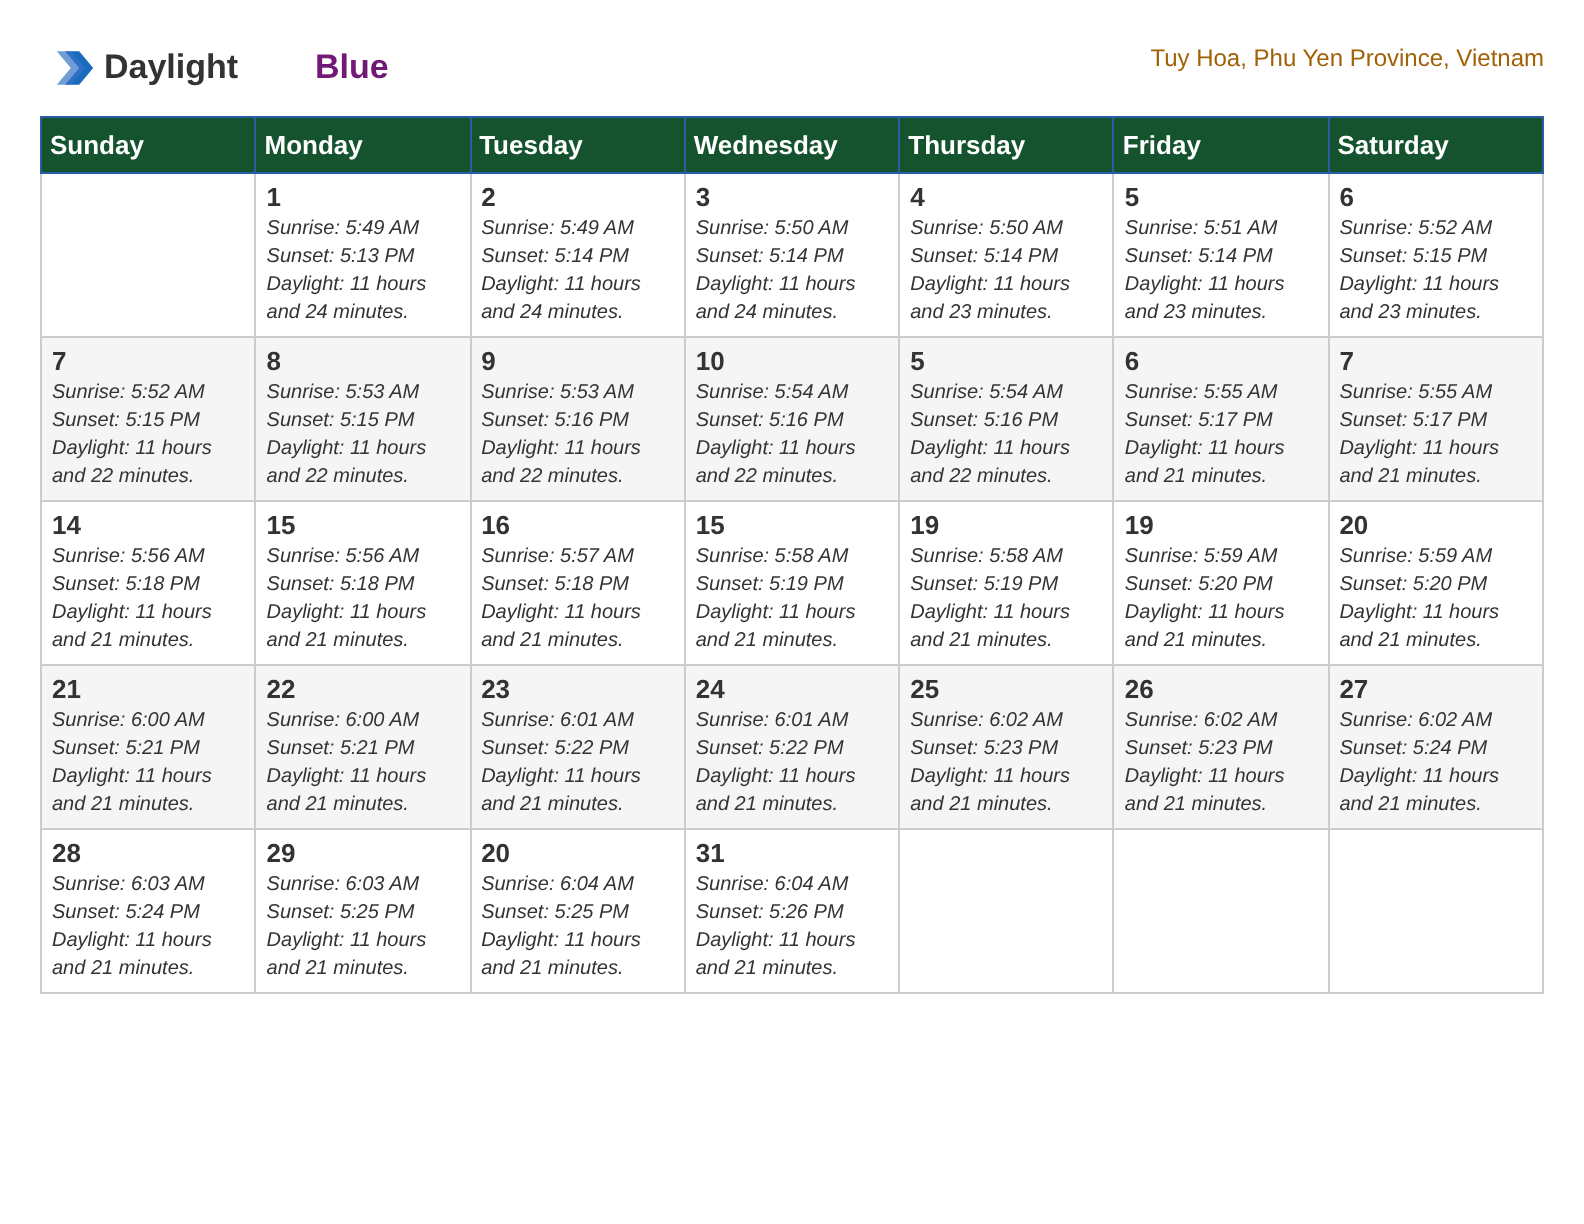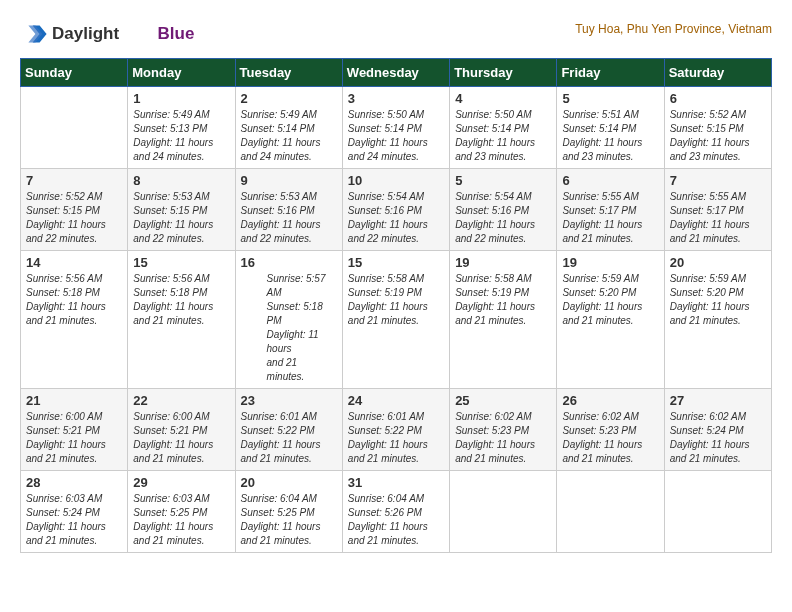--- a/index.html
+++ b/index.html
@@ -198,21 +198,21 @@
         </td>
         <td>
           <span class="day-num">15</span>
           <div class="day-info" style="white-space: pre-line;">Sunrise: 5:56 AM
 Sunset: 5:18 PM
 Daylight: 11 hours
 and 21 minutes.</div>
         </td>
         <td>
           <span class="day-num">16</span>
-          <div class="day-info" style="white-space: pre-line; margin-left: 26px;">Sunrise: 5:57 AM
+          <div class="day-info" style="white-space: pre-line;">Sunrise: 5:57 AM
 Sunset: 5:18 PM
 Daylight: 11 hours
 and 21 minutes.</div>
         </td>
         <td>
           <span class="day-num">15</span>
           <div class="day-info" style="white-space: pre-line;">Sunrise: 5:58 AM
 Sunset: 5:19 PM
 Daylight: 11 hours
 and 21 minutes.</div>

